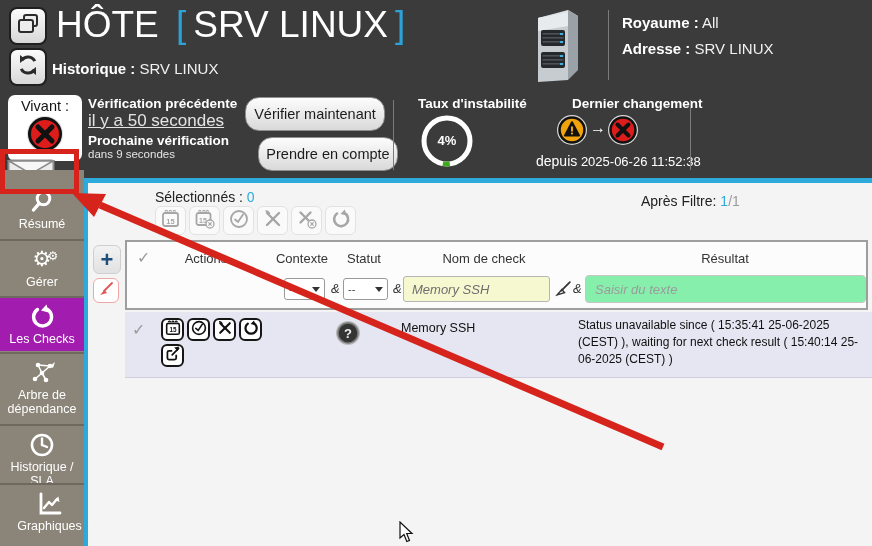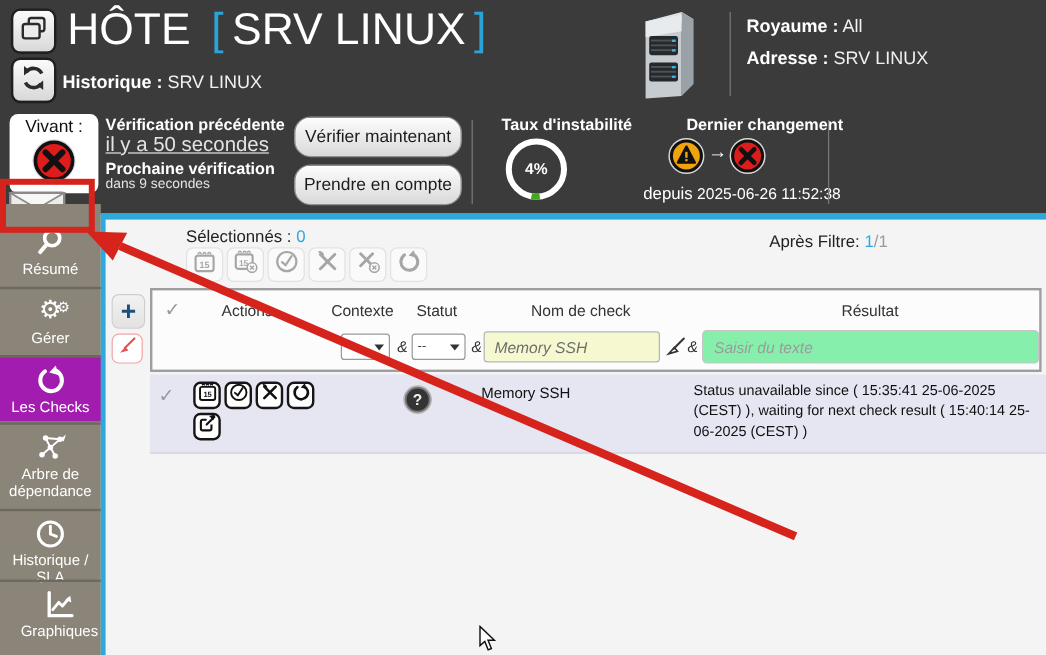--- a/index.html
+++ b/index.html
@@ -153,21 +153,21 @@
   </span>
 
   <div class="abs" style="left:88px;top:96px;color:#fff;">
     <div style="font-size:13.5px;font-weight:bold;">Vérification précédente</div>
     <div style="font-size:17px;color:#e4e4e4;text-decoration:underline;">il y a 50 secondes</div>
     <div style="font-size:13.5px;font-weight:bold;margin-top:2px;">Prochaine vérification</div>
     <div style="font-size:11.5px;color:#e4e4e4;">dans 9 secondes</div>
   </div>
 
   <div class="btn-light" style="left:245px;top:97px;">Vérifier maintenant</div>
-  <div class="btn-light" style="left:245px;top:137px;text-align:right;">Prendre en compte</div>
+  <div class="btn-light" style="left:258px;top:137px;text-align:right;">Prendre en compte</div>
 
   <div class="vdiv" style="left:393px;top:100px;height:70px;"></div>
 
   <div class="abs" style="left:418px;top:96px;font-size:13.5px;font-weight:bold;color:#fff;">Taux d'instabilité</div>
   <span class="abs" style="left:419px;top:113px;">
     <svg width="56" height="56" viewBox="0 0 56 56">
       <circle cx="28" cy="28" r="23" fill="none" stroke="#fff" stroke-width="5"></circle>
       <circle cx="28" cy="28" r="23" fill="none" stroke="#3faa1e" stroke-width="5" stroke-dasharray="7 137.5" transform="rotate(83 28 28)"></circle>
     </svg>
   </span>

